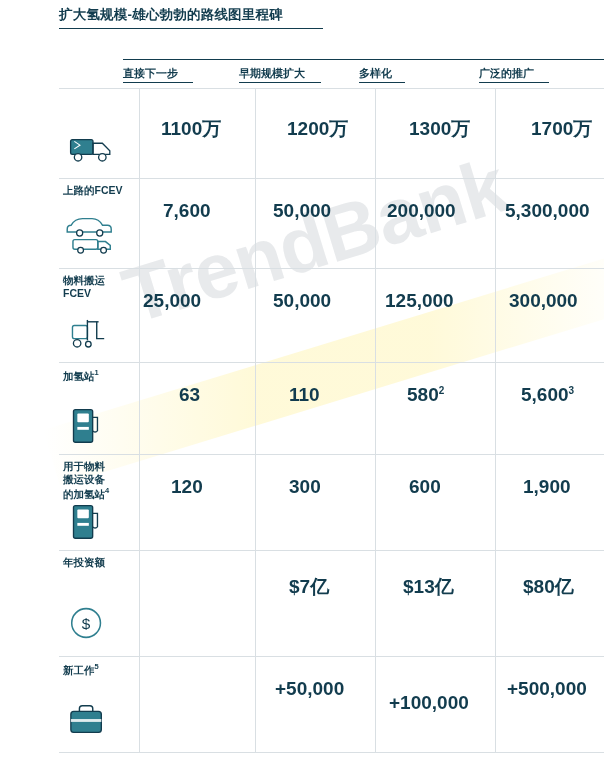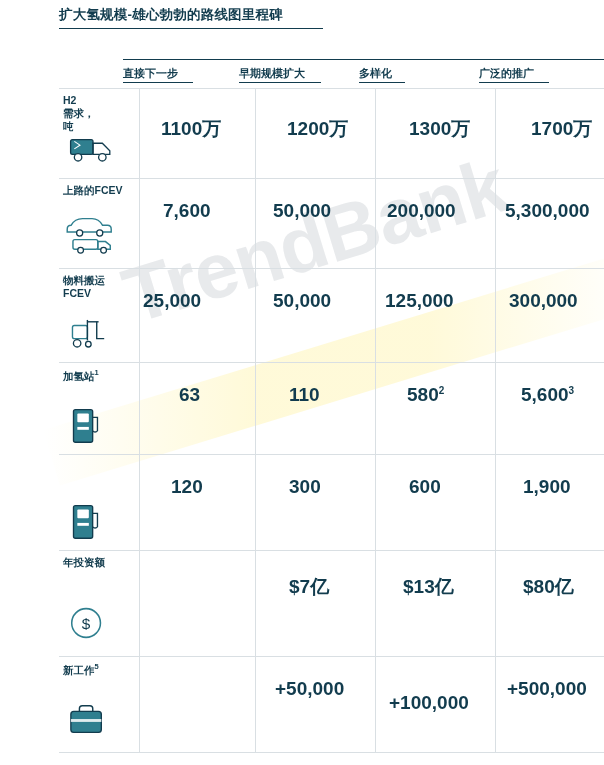--- a/index.html
+++ b/index.html
@@ -225,25 +225,20 @@
     <div class="hline" style="top:0px"></div>
     <div class="hline" style="top:90px"></div>
     <div class="hline" style="top:180px"></div>
     <div class="hline" style="top:274px"></div>
     <div class="hline" style="top:366px"></div>
     <div class="hline" style="top:462px"></div>
     <div class="hline" style="top:568px"></div>
     <div class="hline" style="top:664px"></div>
 
     <div class="row" style="top:0px;height:90px">
-      <div class="row-label">
-        <span>H2</span><br>
-        <span>需求，</span><br>
-        <span>吨</span>
-      </div>
       <div class="icon-box" style="top:40px">
         <svg viewBox="0 0 60 40" width="56" height="38">
           <rect x="6" y="12" width="24" height="16" rx="2" fill="#2f7f8f" stroke="#123c4e" stroke-width="1.4"></rect>
           <path d="M30 16 h10 l8 8 v4 h-18 z" fill="none" stroke="#123c4e" stroke-width="1.4"></path>
           <circle cx="14" cy="31" r="4" fill="#fff" stroke="#123c4e" stroke-width="1.4"></circle>
           <circle cx="40" cy="31" r="4" fill="#fff" stroke="#123c4e" stroke-width="1.4"></circle>
           <path d="M10 14 l6 4 l-6 4" fill="none" stroke="#fff" stroke-width="1.2"></path>
         </svg>
       </div>
       <div class="cellval" style="left:102px;top:28px">1100万</div>
@@ -306,20 +301,25 @@
           <rect x="12" y="26" width="12" height="3" fill="#fff"></rect>
         </svg>
       </div>
       <div class="cellval" style="left:120px;top:22px"><span>63</span></div>
       <div class="cellval" style="left:230px;top:22px"><span>110</span></div>
       <div class="cellval" style="left:348px;top:22px"><span>580</span><sup>2</sup></div>
       <div class="cellval" style="left:462px;top:22px"><span>5,600</span><sup>3</sup></div>
     </div>
 
     <div class="row" style="top:366px;height:96px">
+      <div class="row-label">
+        <span>用于物料</span><br>
+        <span>搬运设备</span><br>
+        <span>的加氢站</span><sup>4</sup>
+      </div>
       <div class="icon-box" style="top:44px">
         <svg viewBox="0 0 40 48" width="40" height="46">
           <rect x="8" y="8" width="20" height="34" rx="2" fill="#2f7f8f" stroke="#123c4e" stroke-width="1.4"></rect>
           <rect x="12" y="12" width="12" height="9" rx="1" fill="#fff"></rect>
           <path d="M28 16 h5 v14 a3 3 0 0 1 -5 0" fill="none" stroke="#123c4e" stroke-width="1.4"></path>
           <rect x="12" y="26" width="12" height="3" fill="#fff"></rect>
         </svg>
       </div>
       <div class="cellval" style="left:112px;top:22px">120</div>
       <div class="cellval" style="left:230px;top:22px">300</div>

